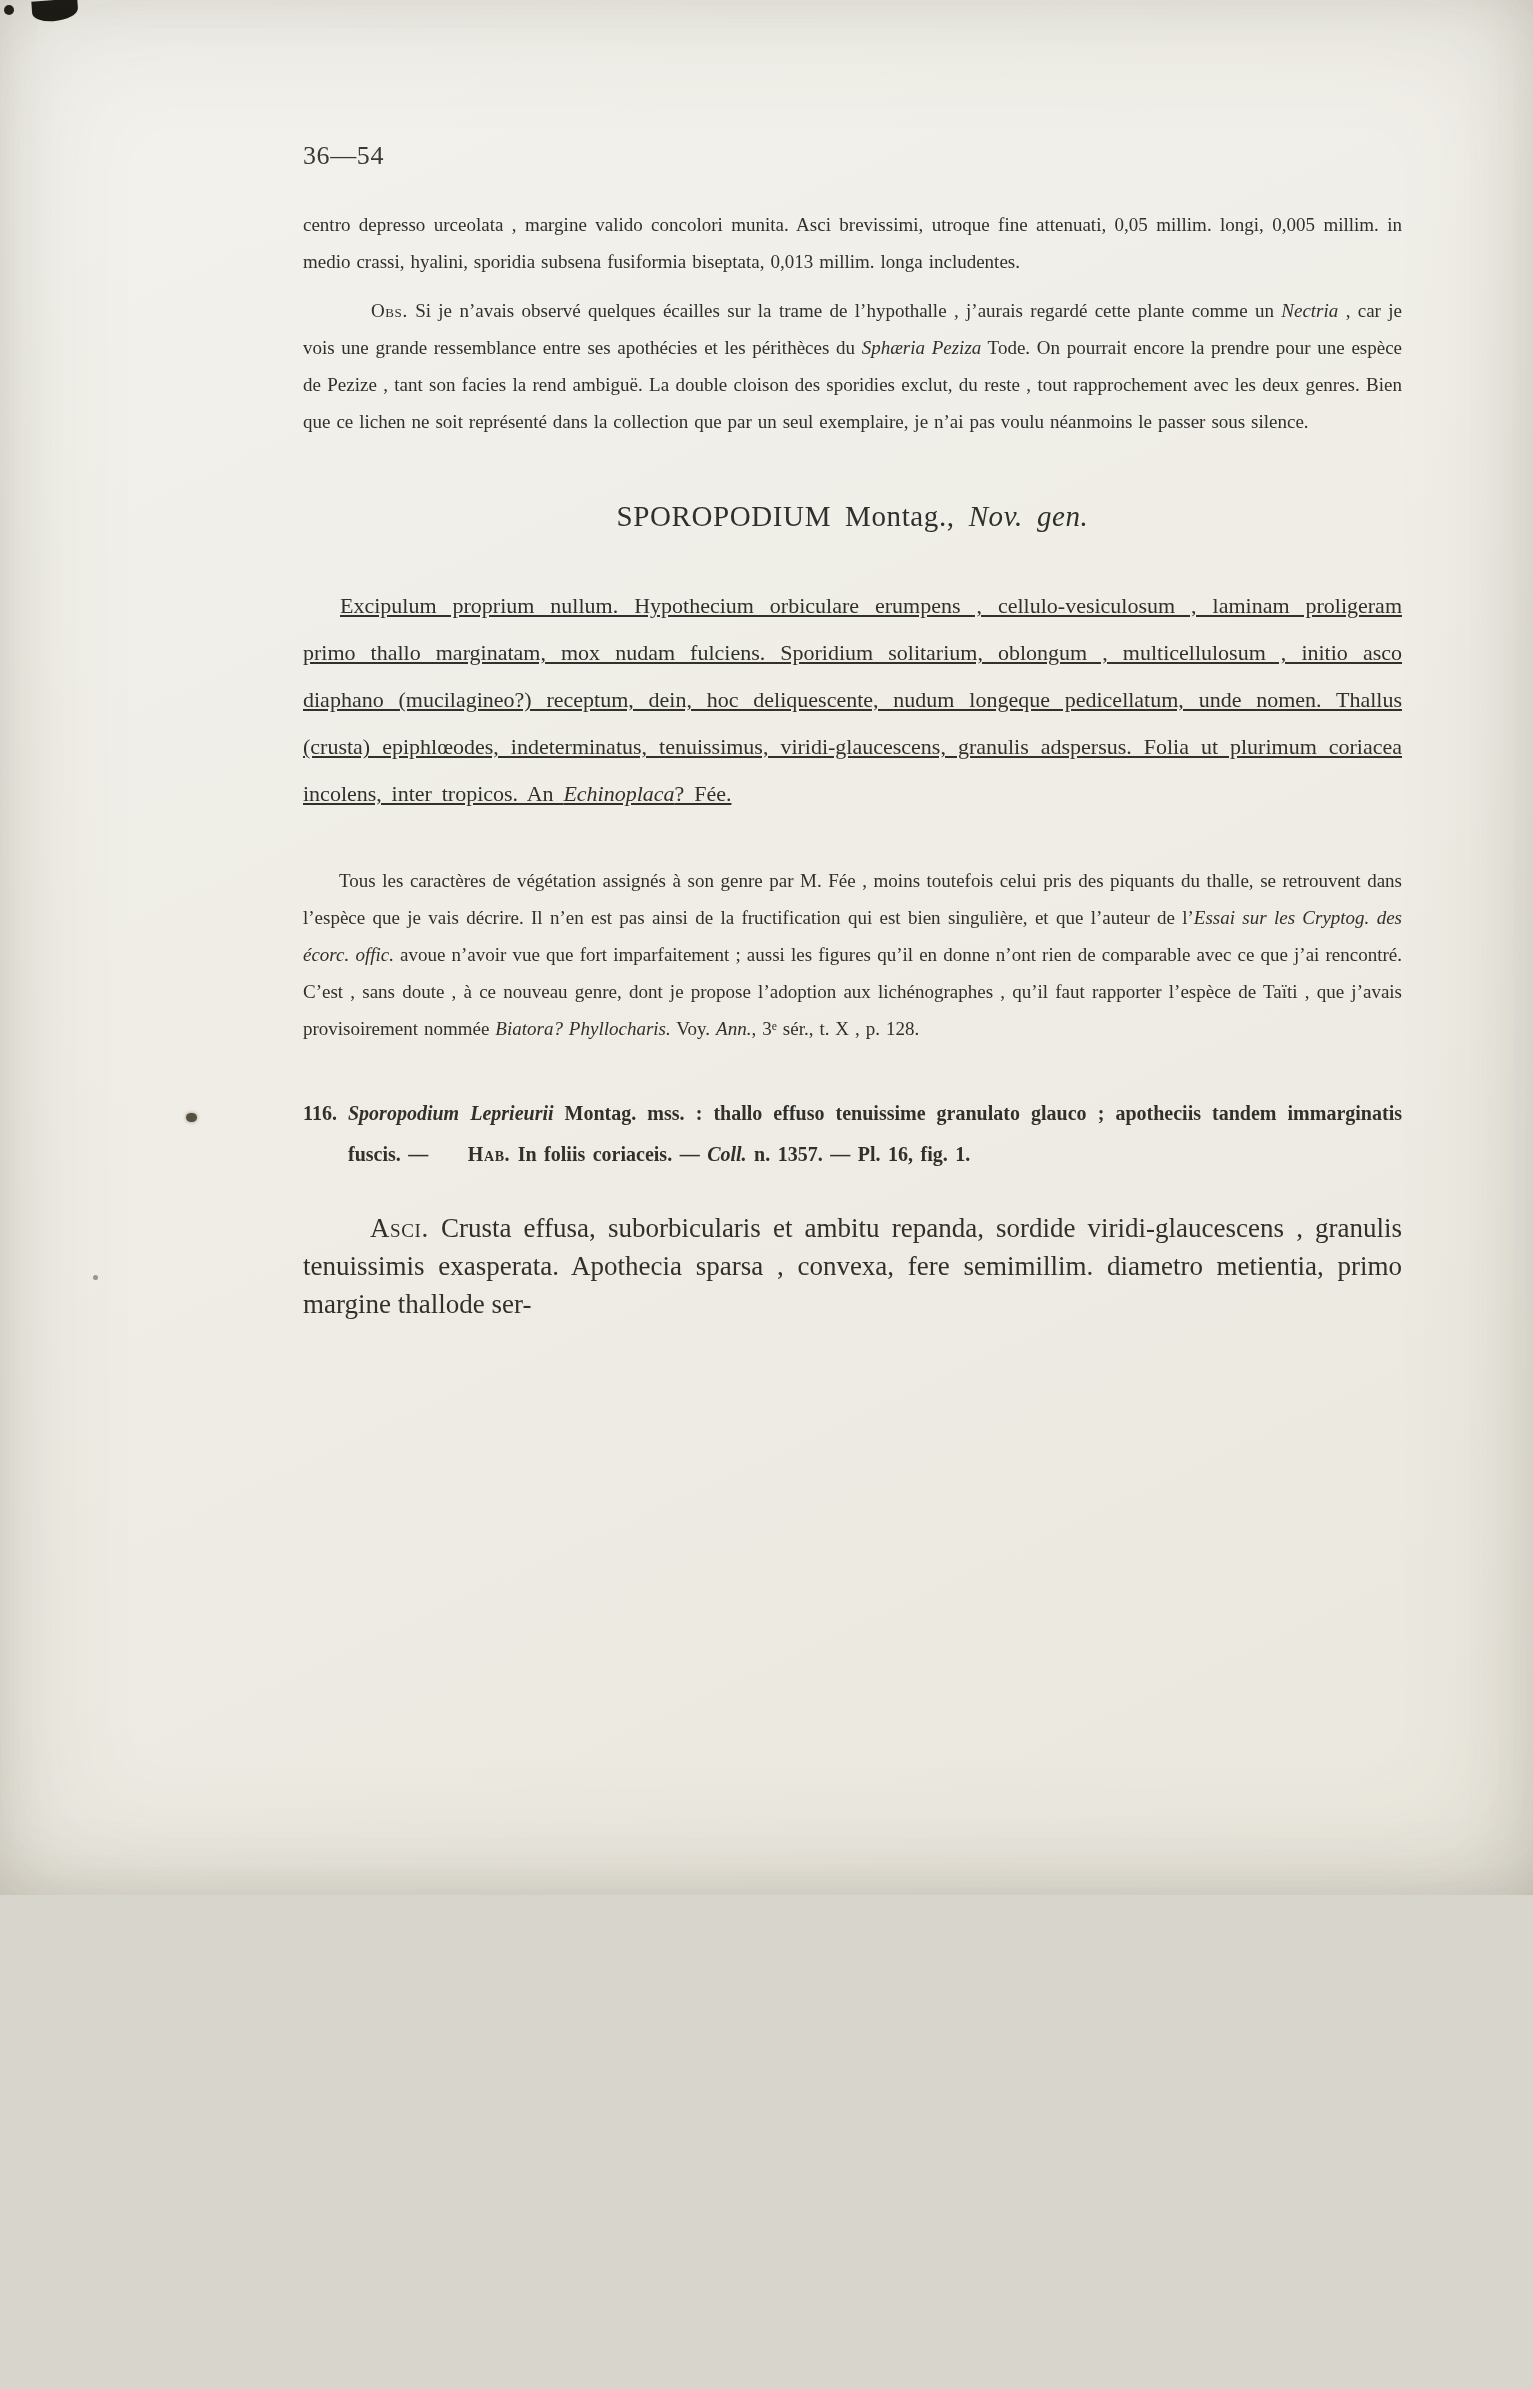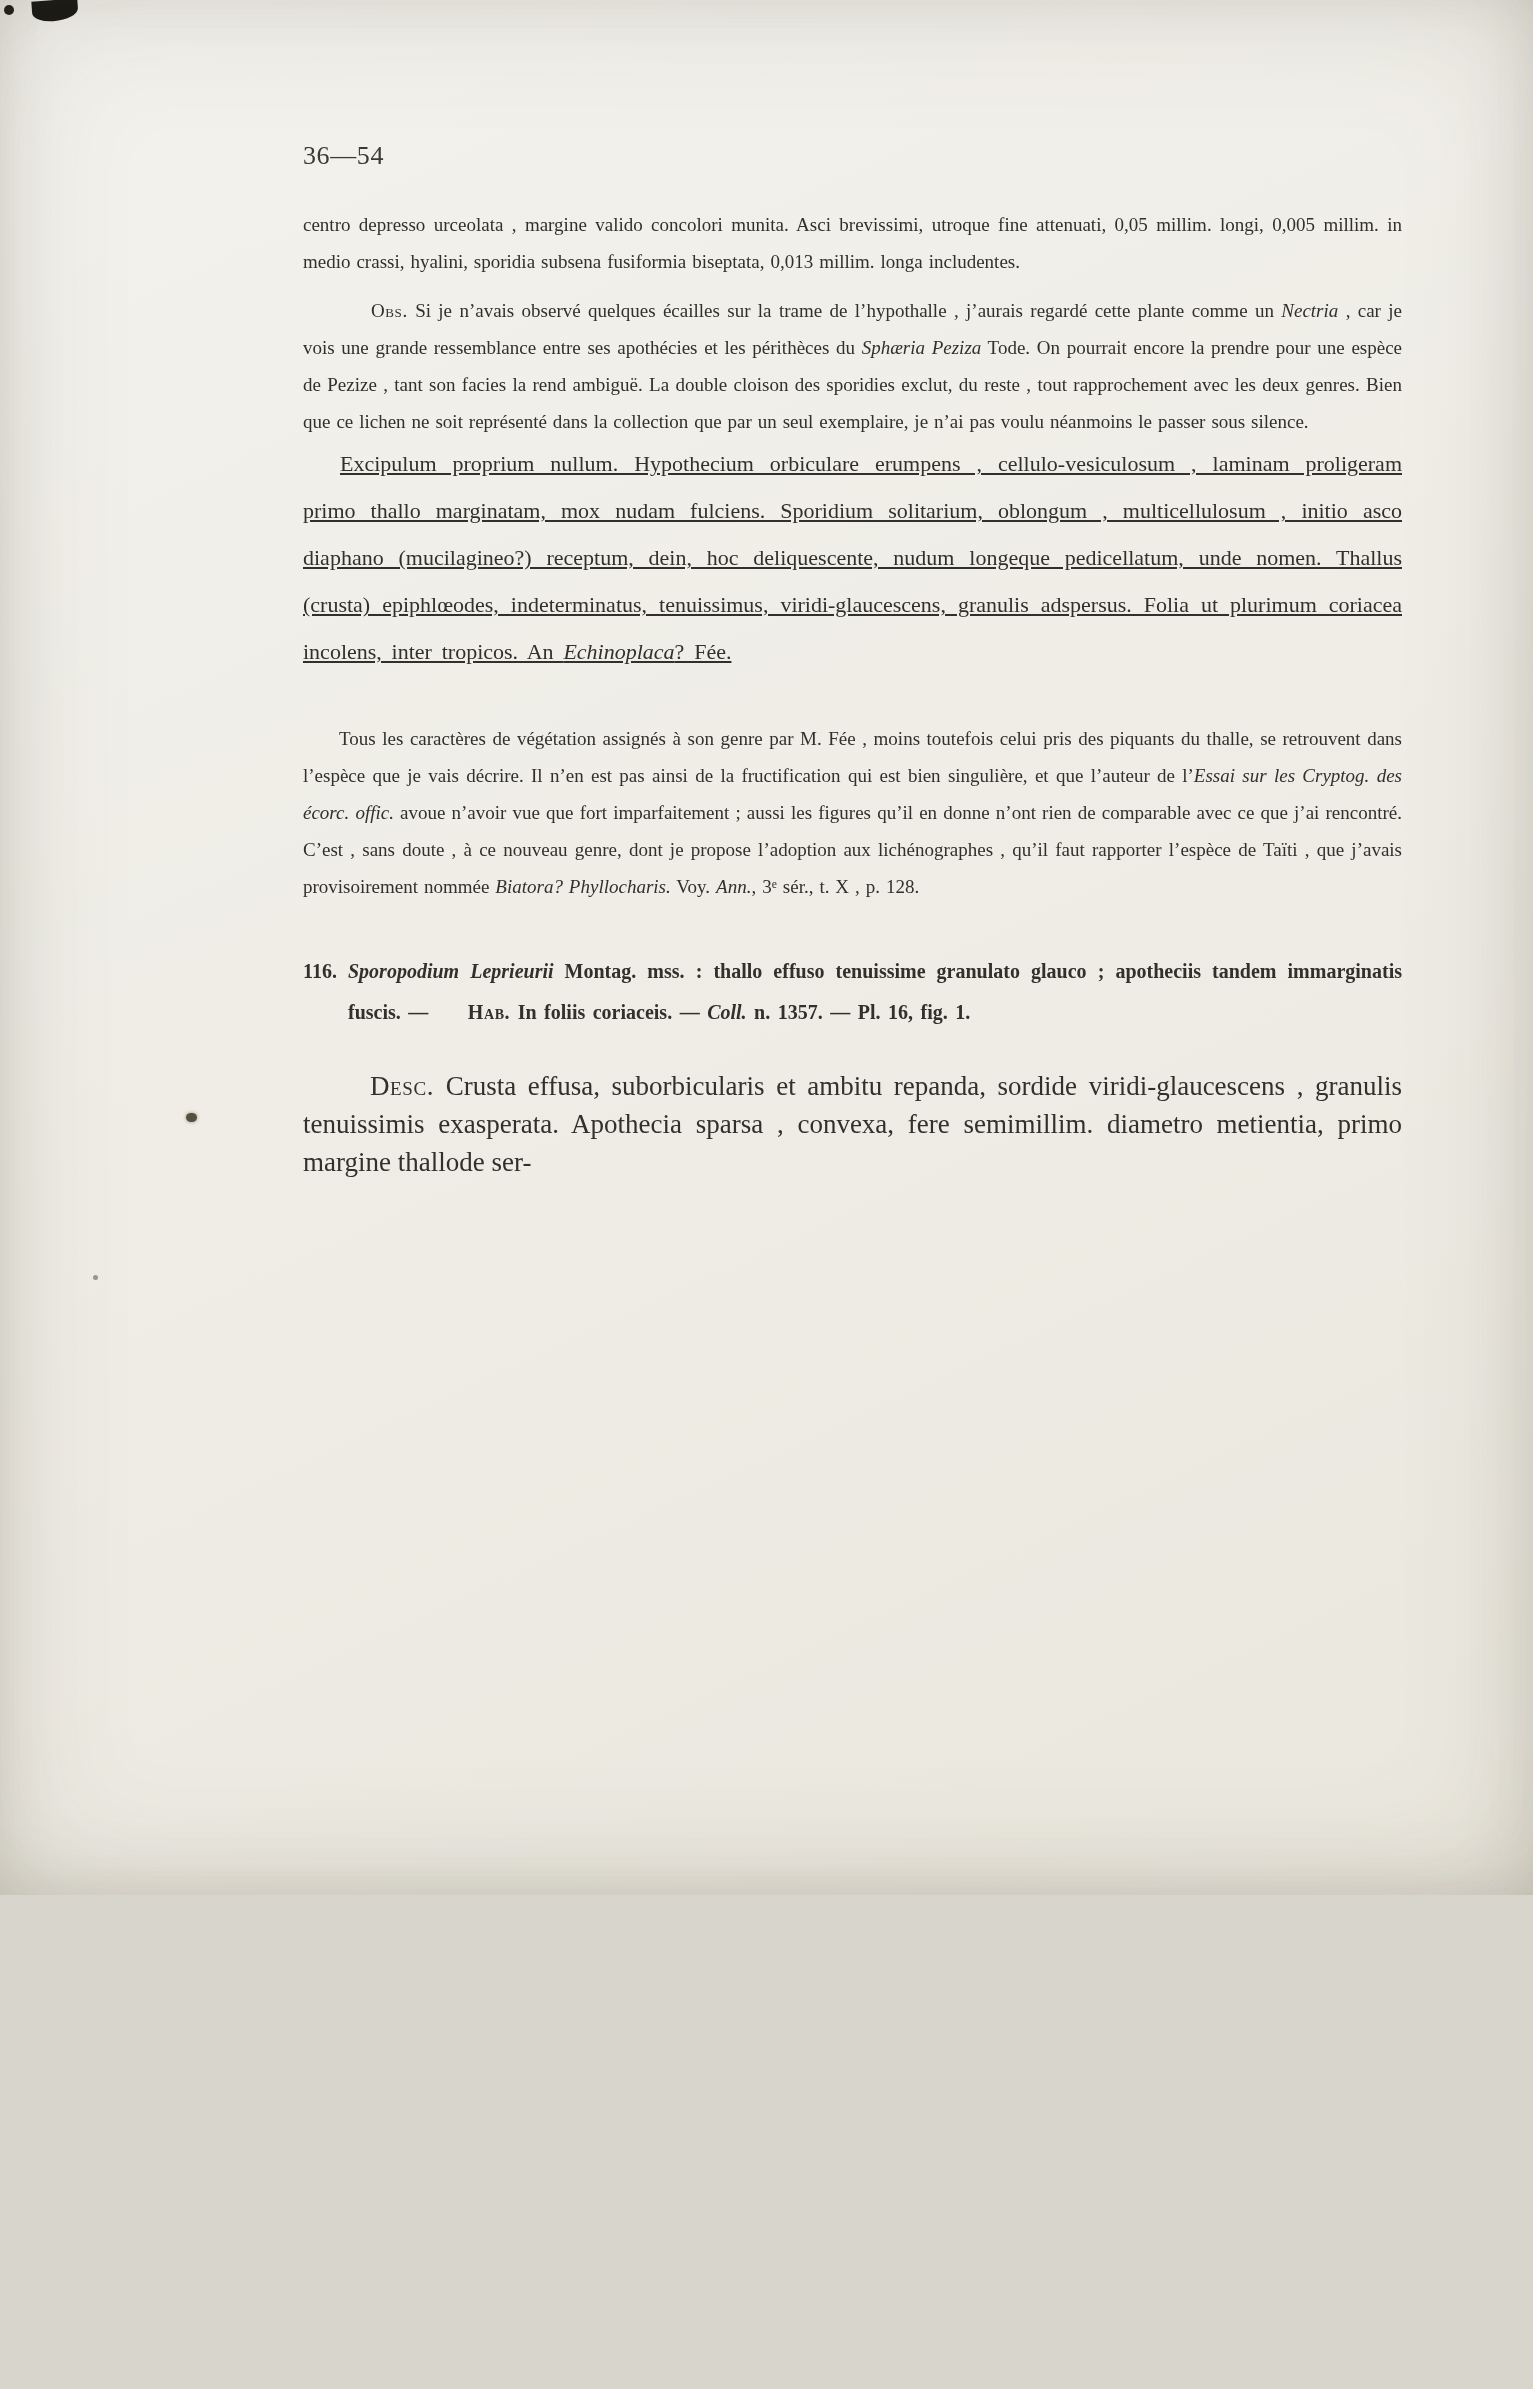--- a/index.html
+++ b/index.html
@@ -135,21 +135,22 @@
   <div class="stain bottom-stain"></div>
   <div class="stain bottom-stain-2"></div>
 
   <div class="textblock">
     <div class="header">
       <span class="page-number">36—54</span>
     </div>
     <div class="body">
         <p class="p-body"><span>centro depresso urceolata , margine valido concolori munita. Asci brevissimi, utroque fine attenuati, 0,05 millim. longi, 0,005 millim. in medio crassi, hyalini, sporidia subsena fusiformia biseptata, 0,013 millim. longa includentes.</span></p>
         <p class="p-body indent mt-s"><span class="r-sc">Obs.</span><span> Si je n’avais observé quelques écailles sur la trame de l’hypothalle , j’aurais regardé cette plante comme un </span><span class="r-i">Nectria</span><span> , car je vois une grande ressemblance entre ses apothécies et les périthèces du </span><span class="r-i">Sphæria Peziza</span><span> Tode. On pourrait encore la prendre pour une espèce de Pezize , tant son facies la rend ambiguë. La double cloison des sporidies exclut, du reste , tout rapprochement avec les deux genres. Bien que ce lichen ne soit représenté dans la collection que par un seul exemplaire, je n’ai pas voulu néanmoins le passer sous silence.</span></p>
+        <p class="p-heading"><span>SPOROPODIUM Montag., </span><span class="r-i">Nov. gen.</span></p>
         <p class="p-latin"><span>Excipulum proprium nullum. Hypothecium orbiculare erumpens , cellulo-vesiculosum , laminam proligeram primo thallo marginatam, mox nudam fulciens. Sporidium solitarium, oblongum , multicellulosum , initio asco diaphano (mucilagineo?) receptum, dein, hoc deliquescente, nudum longeque pedicellatum, unde nomen. Thallus (crusta) epiphlœodes, indeterminatus, tenuissimus, viridi-glaucescens, granulis adspersus. Folia ut plurimum coriacea incolens, inter tropicos. An </span><span class="r-i">Echinoplaca</span><span>? Fée.</span></p>
         <p class="p-body indent p-french"><span>Tous les caractères de végétation assignés à son genre par M. Fée , moins toutefois celui pris des piquants du thalle, se retrouvent dans l’espèce que je vais décrire. Il n’en est pas ainsi de la fructification qui est bien singulière, et que l’auteur de l’</span><span class="r-i">Essai sur les Cryptog. des écorc. offic.</span><span> avoue n’avoir vue que fort imparfaitement ; aussi les figures qu’il en donne n’ont rien de comparable avec ce que j’ai rencontré. C’est , sans doute , à ce nouveau genre, dont je propose l’adoption aux lichénographes , qu’il faut rapporter l’espèce de Taïti , que j’avais provisoirement nommée </span><span class="r-i">Biatora? Phyllocharis.</span><span> Voy. </span><span class="r-i">Ann.</span><span>, 3</span><span class="r-sup">e</span><span> sér., t. X , p. 128.</span></p>
         <p class="p-species"><span>116. </span><span class="r-i">Sporopodium Leprieurii</span><span> Montag. mss. : thallo effuso tenuissime granulato glauco ; apotheciis tandem immarginatis fuscis. — </span><span class="r-sc">Hab.</span><span> In foliis coriaceis. — </span><span class="r-i">Coll.</span><span> n. 1357. — Pl. 16, fig. 1.</span></p>
-        <p class="p-desc"><span class="r-sc">Desc.</span><span> Crusta effusa, suborbicularis et ambitu repanda, sordide viridi-glaucescens , granulis tenuissimis exasperata. Apothecia sparsa , convexa, fere semimillim. diametro metientia, primo margine thallode ser-</span></p>
+        <p class="p-desc"><span class="r-sc">Asci.</span><span> Crusta effusa, suborbicularis et ambitu repanda, sordide viridi-glaucescens , granulis tenuissimis exasperata. Apothecia sparsa , convexa, fere semimillim. diametro metientia, primo margine thallode ser-</span></p>
       </div>
   </div>
 
 </div>
 
 
 </body></html>

